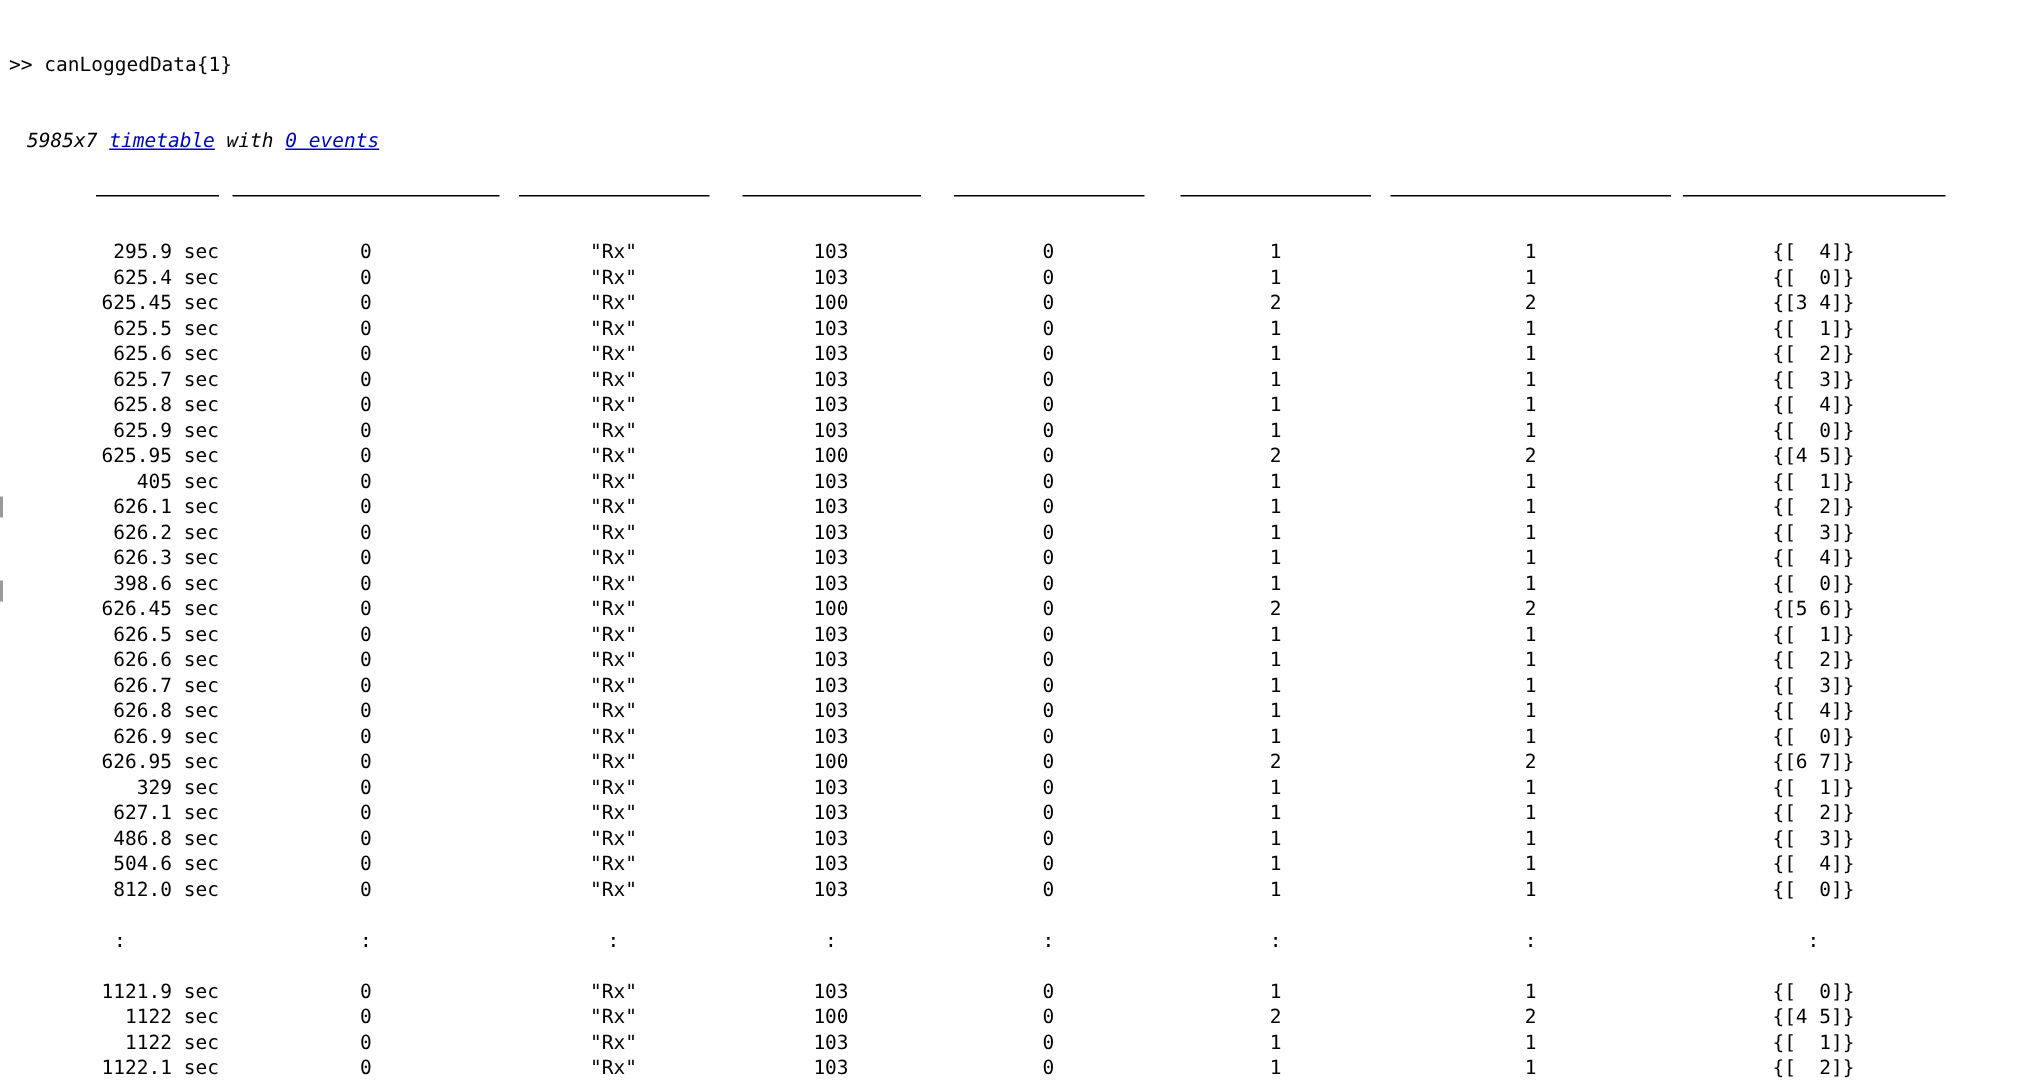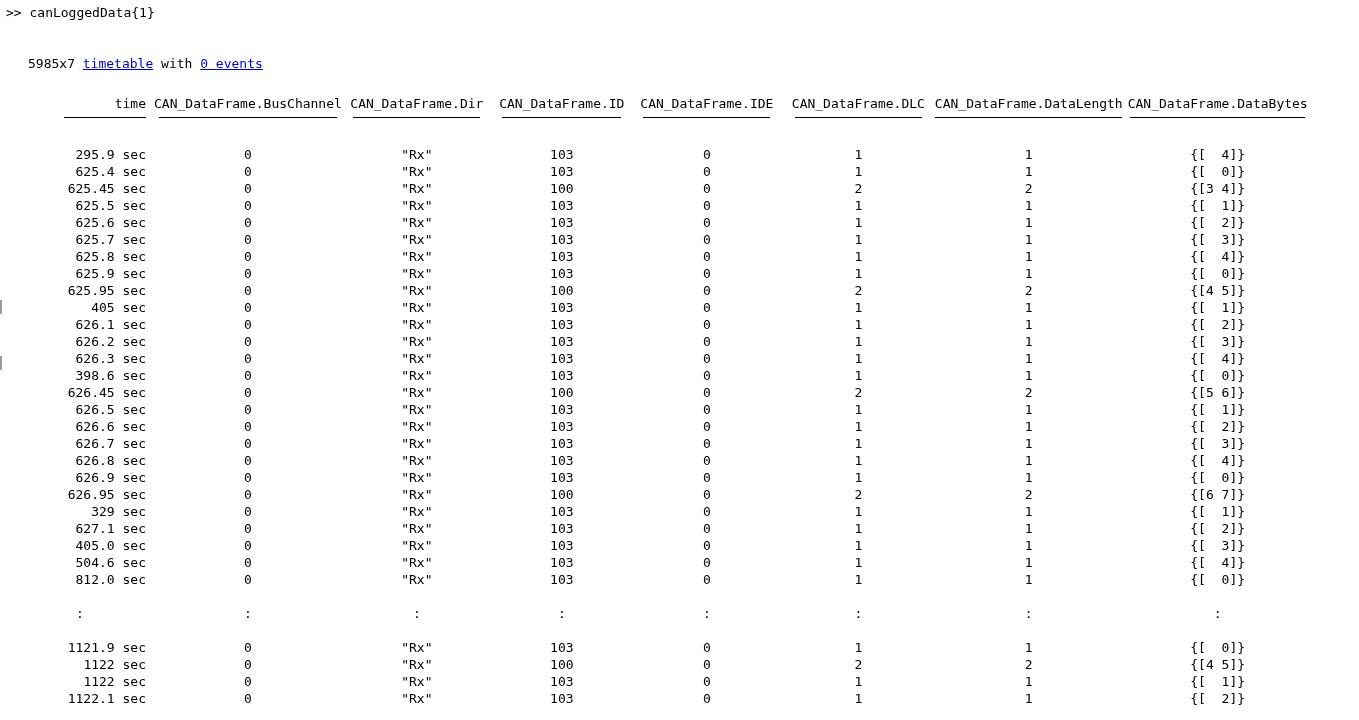--- a/index.html
+++ b/index.html
@@ -14,40 +14,42 @@
     font-family: "DejaVu Sans Mono", "Liberation Mono", monospace;
     font-size: 13px;
     color: #000000;
   }
   .console {
     position: relative;
     width: 1359px;
     height: 574px;
     box-sizing: border-box;
     padding: 4px 0 0 0;
+    margin-top: 31px;
   }
   .line {
     white-space: pre;
     line-height: 17px;
     height: 17px;
     padding-left: 6px;
   }
   .blank {
     height: 17px;
   }
   .cmd {
     color: #000000;
   }
   .link {
     color: #0000cc;
     text-decoration: underline;
     cursor: pointer;
   }
   .size-line {
-    padding-left: 28px;
+    padding-left: 18px;
+    font-style: italic;
   }
   table.tt {
     border-collapse: collapse;
     margin: 0;
     padding: 0;
     font-family: "DejaVu Sans Mono", "Liberation Mono", monospace;
     font-size: 13px;
     line-height: 17px;
   }
   table.tt td, table.tt th {
@@ -109,30 +111,20 @@
   <div class="blank"></div>
   <div class="blank"></div>
 
   <div class="line size-line"><span>5985x7</span><span> </span><a class="link">timetable</a><span> </span><span>with</span><span> </span><a class="link">0 events</a></div>
 
   <div class="blank"></div>
 
   <div class="table-wrap">
     <table class="tt">
       <tbody>
-        <tr class="hdr">
-          <td class="c-time">time</td>
-          <td class="c-bus">CAN_DataFrame.BusChannel</td>
-          <td class="c-dir">CAN_DataFrame.Dir</td>
-          <td class="c-id">CAN_DataFrame.ID</td>
-          <td class="c-ide">CAN_DataFrame.IDE</td>
-          <td class="c-dlc">CAN_DataFrame.DLC</td>
-          <td class="c-dlen">CAN_DataFrame.DataLength</td>
-          <td class="c-bytes">CAN_DataFrame.DataBytes</td>
-        </tr>
         <tr class="rule">
           <td class="c-time"><span class="r-time"></span></td>
           <td class="c-bus"><span class="r-bus"></span></td>
           <td class="c-dir"><span class="r-dir"></span></td>
           <td class="c-id"><span class="r-id"></span></td>
           <td class="c-ide"><span class="r-ide"></span></td>
           <td class="c-dlc"><span class="r-dlc"></span></td>
           <td class="c-dlen"><span class="r-dlen"></span></td>
           <td class="c-bytes"><span class="r-bytes"></span></td>
         </tr>
@@ -365,21 +357,21 @@
             <td class="c-time">627.1 sec</td>
             <td class="c-bus">0</td>
             <td class="c-dir">"Rx"</td>
             <td class="c-id">103</td>
             <td class="c-ide">0</td>
             <td class="c-dlc">1</td>
             <td class="c-dlen">1</td>
             <td class="c-bytes">{[  2]}</td>
           </tr>
           <tr>
-            <td class="c-time">405.0 sec</td>
+            <td class="c-time">486.8 sec</td>
             <td class="c-bus">0</td>
             <td class="c-dir">"Rx"</td>
             <td class="c-id">103</td>
             <td class="c-ide">0</td>
             <td class="c-dlc">1</td>
             <td class="c-dlen">1</td>
             <td class="c-bytes">{[  3]}</td>
           </tr>
           <tr>
             <td class="c-time">504.6 sec</td>

